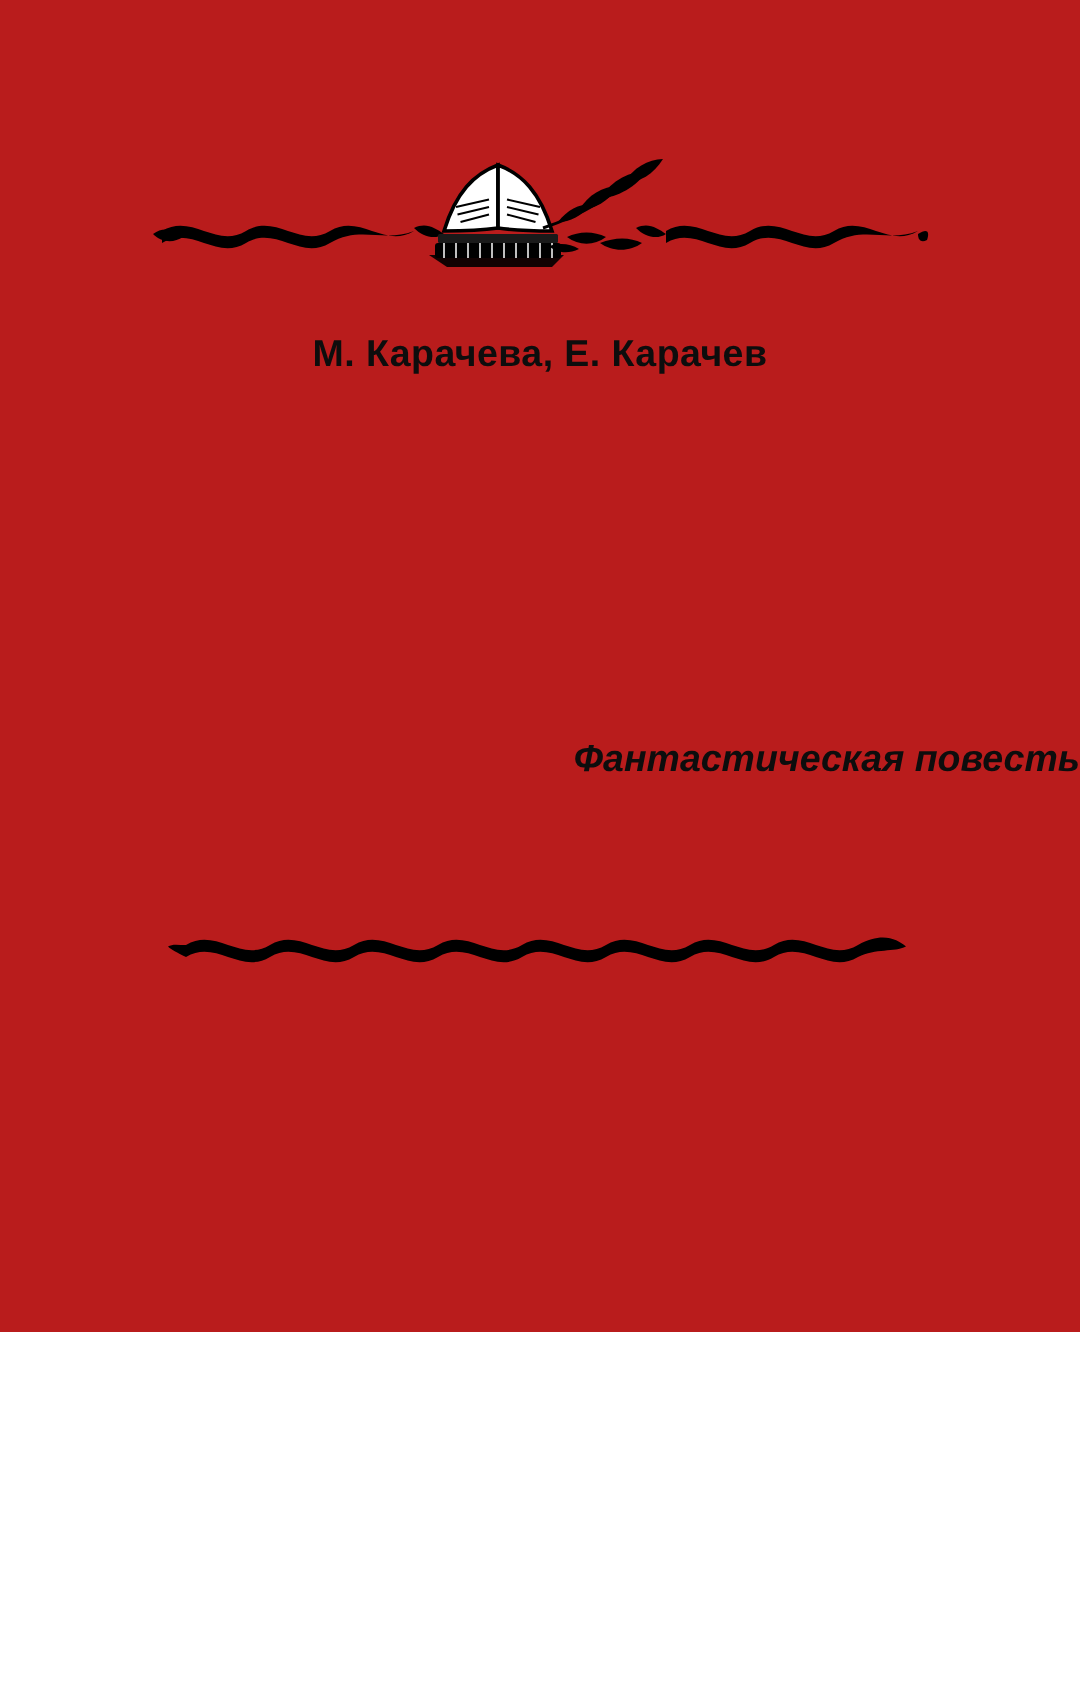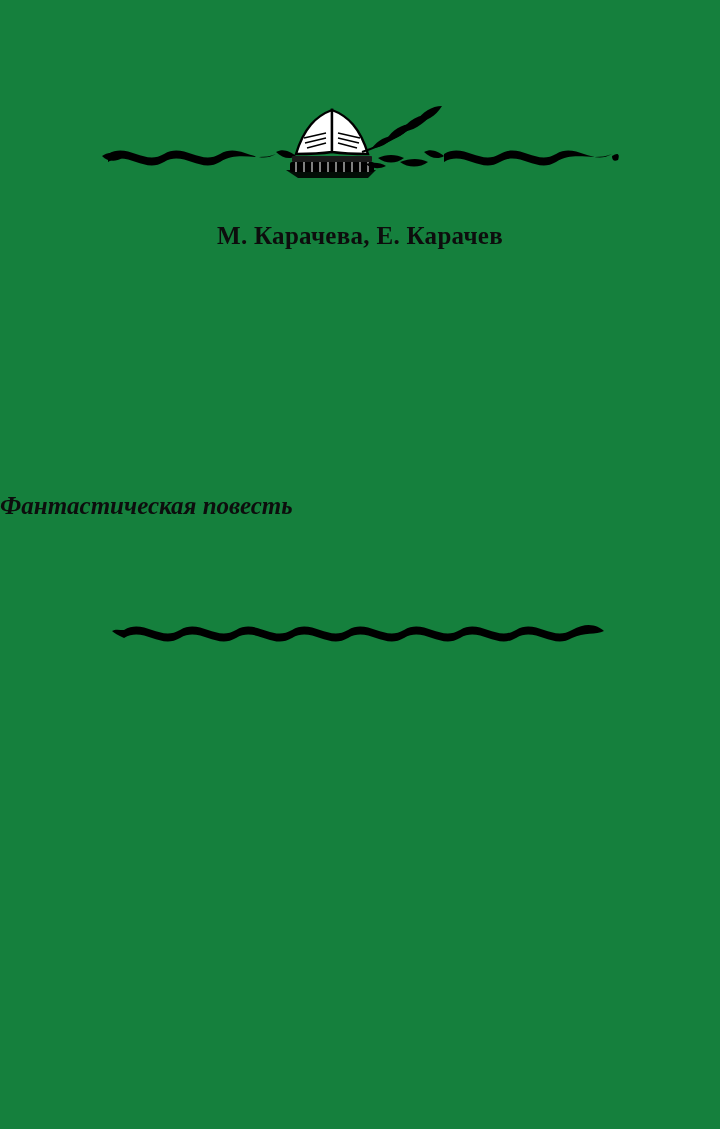--- a/index.html
+++ b/index.html
@@ -3,25 +3,25 @@
 <meta charset="utf-8">
 <style>
   html, body {
     margin: 0;
     padding: 0;
     background: #ffffff;
   }
   .page {
     position: relative;
     width: 720px;
-    height: 1129px;
+    height: 888px;
     margin: 0 auto;
-    background: #15803d;
+    background: #b91c1c;
     overflow: hidden;
-    font-family: Liberation Serif, serif;
+    font-family: Liberation Sans, sans-serif;
     color: #111111;
   }
 
   
   .top-ornament {
     position: absolute;
     top: 92px;
     left: 0;
     width: 720px;
     height: 110px;
@@ -58,21 +58,21 @@
     letter-spacing: 1.2px;
     color: #000000;
   }
 
   
   .subtitle {
     position: absolute;
     top: 492px;
     left: 0;
     width: 720px;
-    text-align: left;
+    text-align: right;
     font-size: 25px;
     font-style: italic;
     font-weight: bold;
     color: #0d0d0d;
   }
 
   
   .bottom-ornament {
     position: absolute;
     top: 600px;

